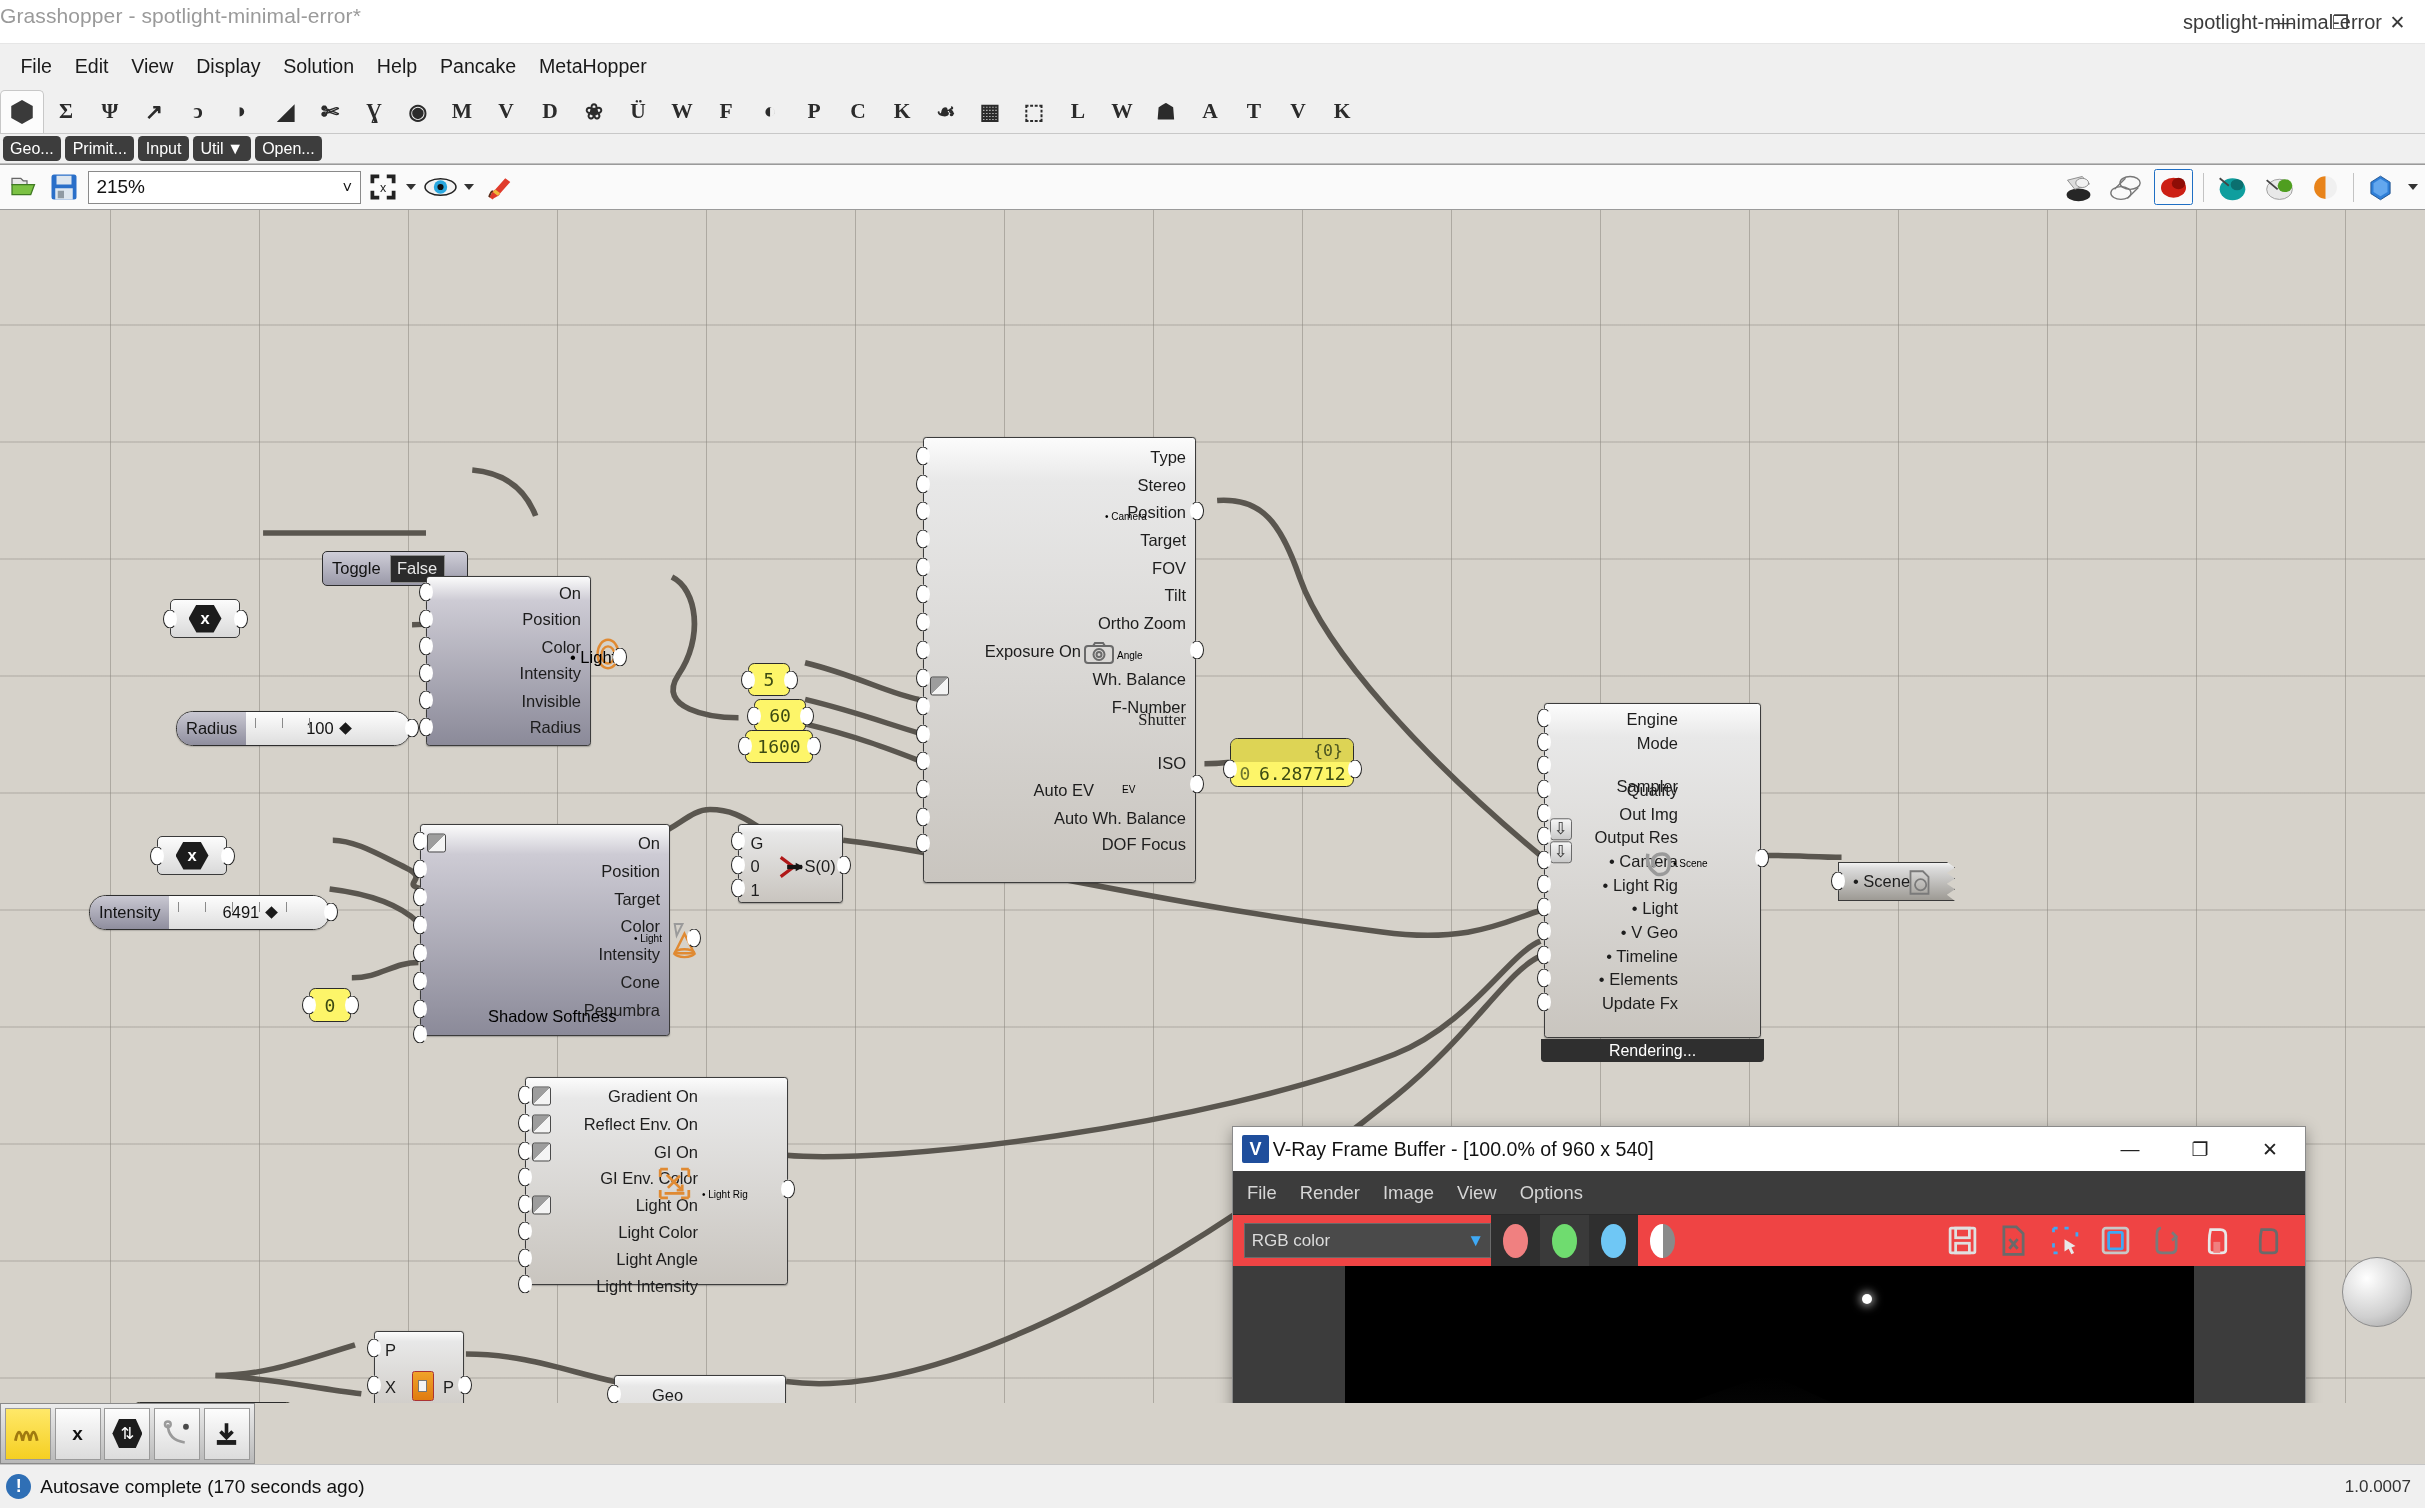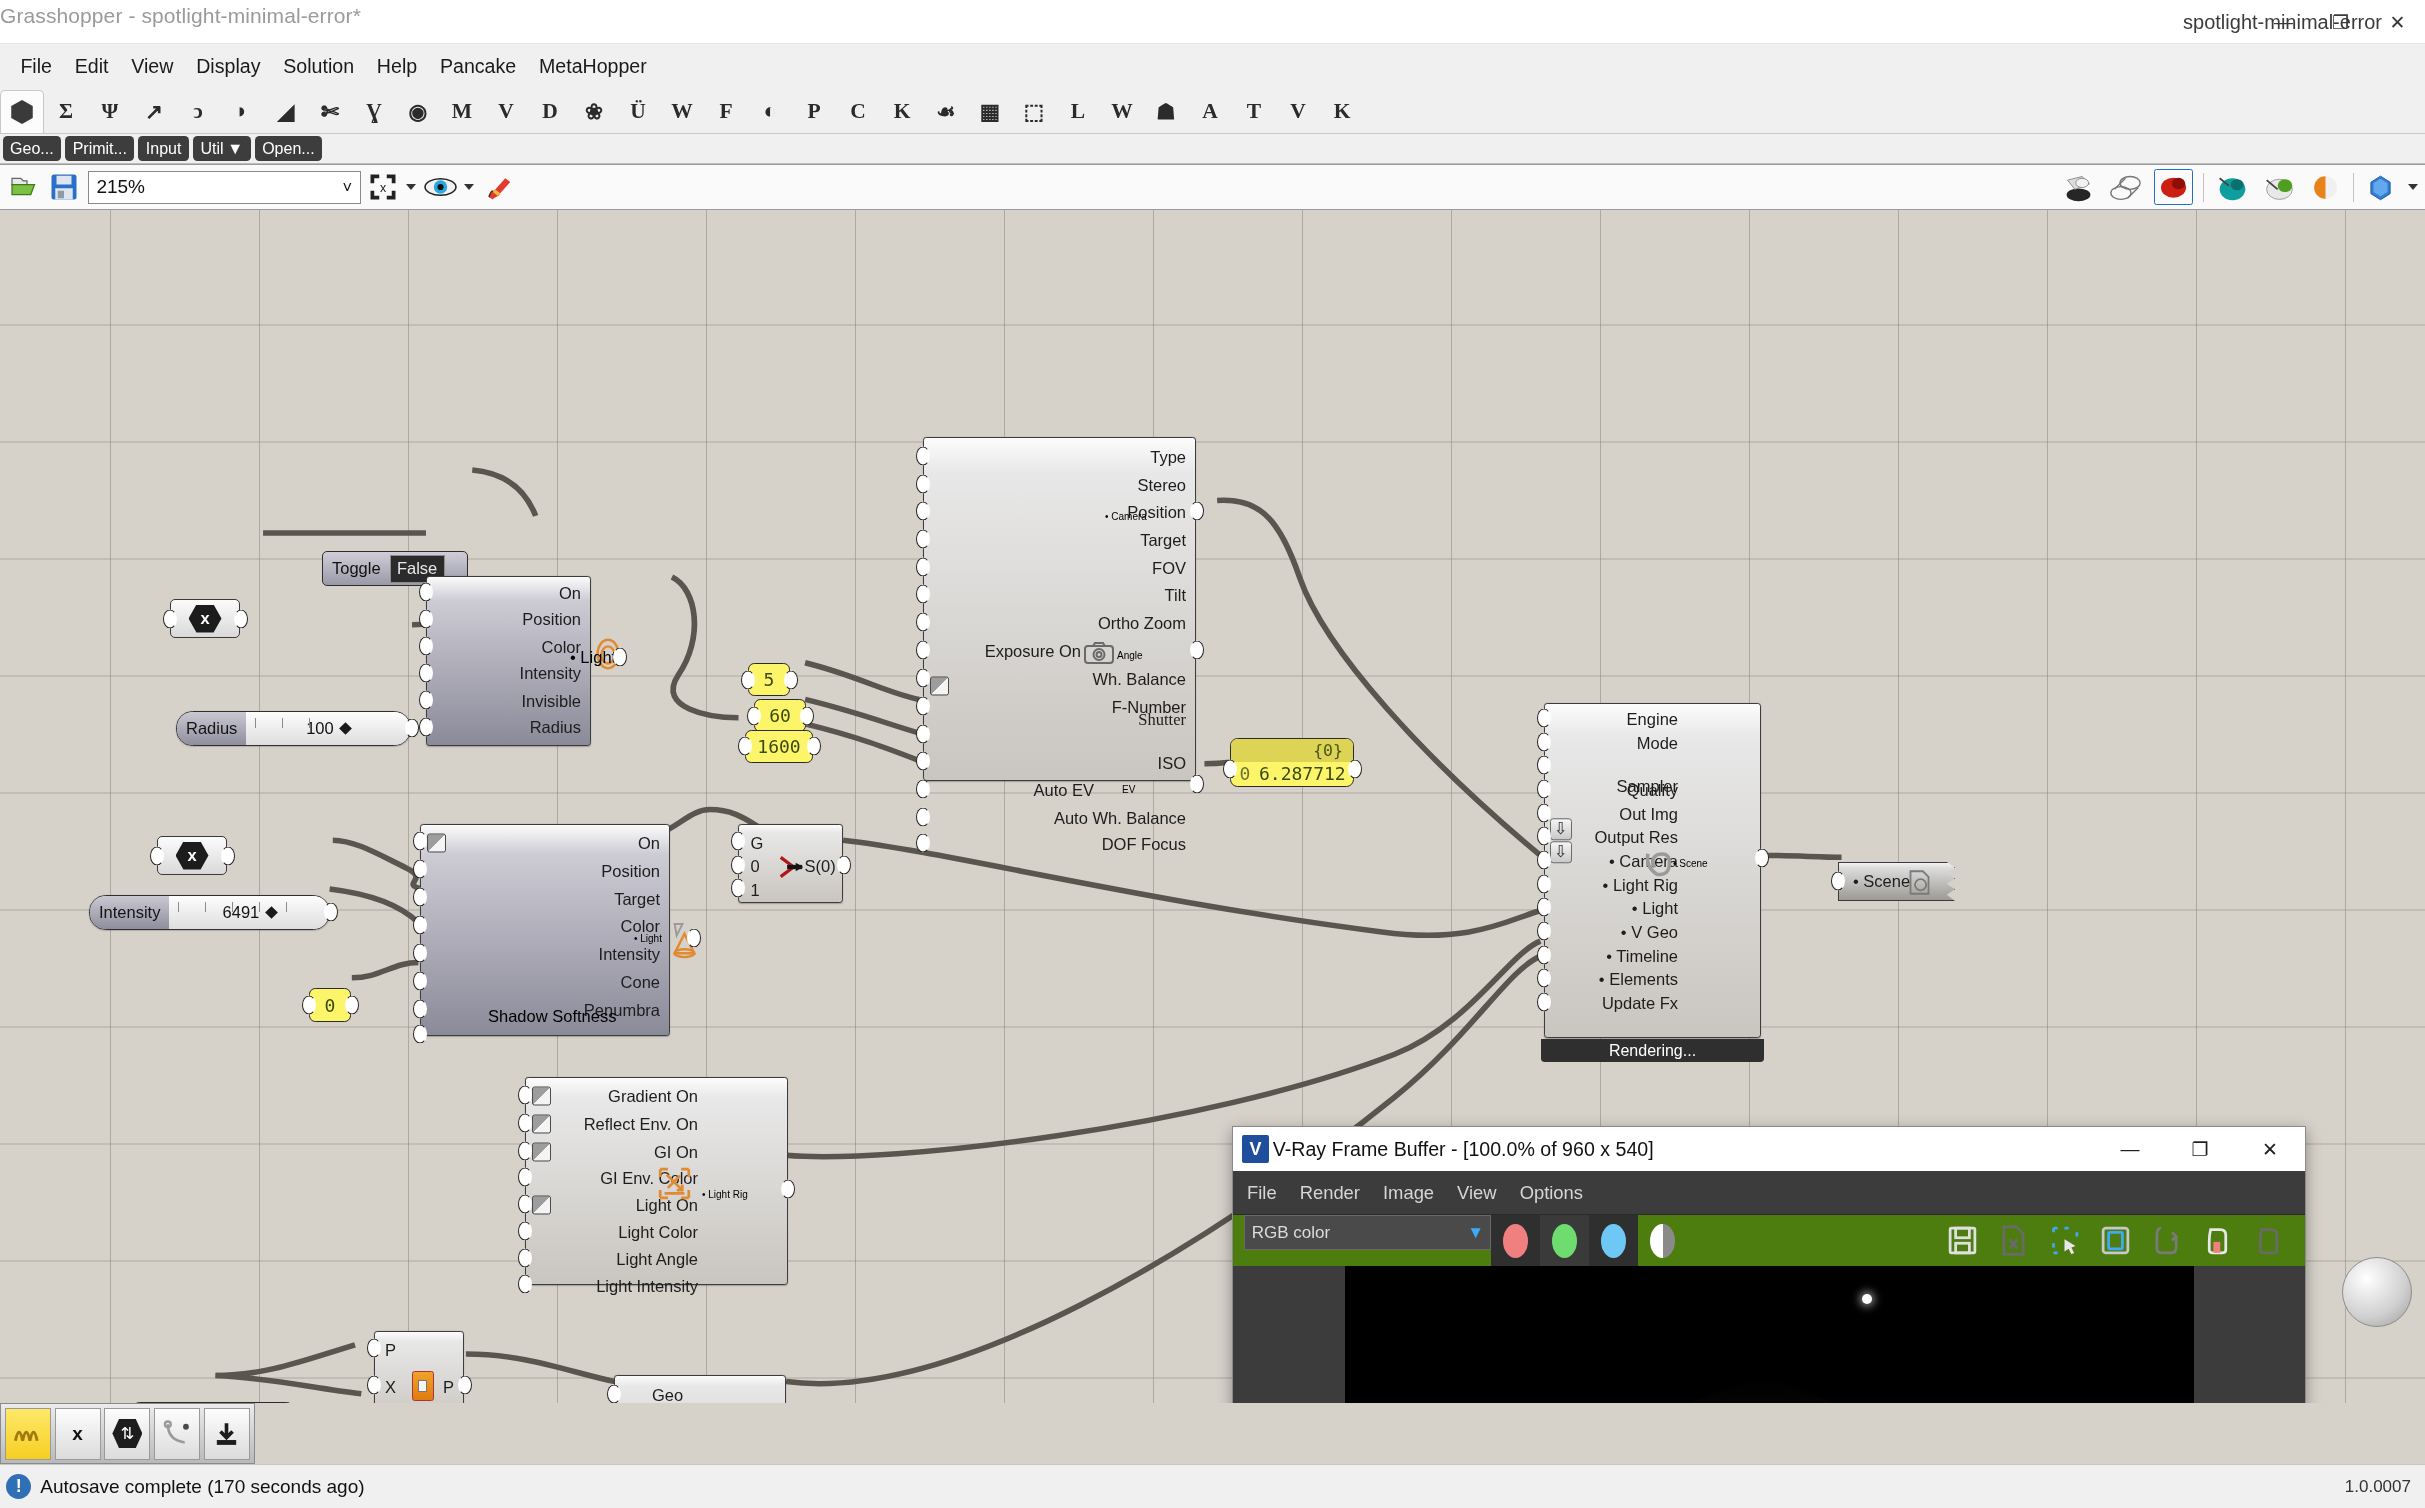--- a/index.html
+++ b/index.html
@@ -159,21 +159,21 @@
   .vfb-logo { width:27px;height:28px;background:#1f4e9c;color:#fff;display:flex;
               align-items:center;justify-content:center;font-size:18px;font-weight:bold;
               border-radius:1.9px; margin-right:3.8px;}
   .vfb-title .t { font-size:19.6px; color:#111; white-space:nowrap; }
   .vfb-wbtns { margin-left:auto; display:flex; }
   .vfb-wbtn { width:70px;height:44px;display:flex;align-items:center;justify-content:center;
               font-size:19px;color:#222;}
   .vfb-menu { height:44px; background:#3c3c3c; display:flex; align-items:center;
               padding-left:14px; gap:23px; flex:none; border-bottom:0.6px solid #2a2a2a;}
   .vfb-menu span { color:#d6d6d6; font-size:18.4px; }
-  .vfb-tools { height:51px; background:#4d7c0f; display:flex; 
+  .vfb-tools { height:51px; background:#ef4444; display:flex; align-items:center;
                padding:0 11.4px; gap:0; flex:none; }
   .vfb-select { width:247px;height:35px;background:#4a4a4a;border:0.6px solid #6a6a6a;
                 color:#dcdcdc;font-size:17px;display:flex;align-items:center;
                 padding:0 6.3px;justify-content:space-between;}
   .chanbtn { width:49px;height:51px;display:flex;align-items:center;justify-content:center;}
   .chandot { width:25px;height:34px;border-radius:50%; }
   .vfb-tools .spacer { flex:1; }
   .tico { width:51px;height:51px;display:flex;align-items:center;justify-content:center;}
   .vfb-canvas { flex:1; background:#3c3c3c; display:flex; align-items:center; justify-content:center;
                 position:relative; }
@@ -536,21 +536,21 @@
     <div class="port out" style="left:791px; top:470px;"></div>
 
     <div class="ypanel" style="left:754px; top:489px; width:52px; height:33px;">60</div>
     <div class="port in" style="left:754px; top:506px;"></div>
     <div class="port out" style="left:807px; top:506px;"></div>
 
     <div class="ypanel" style="left:745px; top:520px; width:68px; height:33px;">1600</div>
     <div class="port in" style="left:745px; top:536px;"></div>
     <div class="port out" style="left:814px; top:536px;"></div>
 
-    <div class="node grey" style="left:923px; top:227px; width:273px; height:344px;">
+    <div class="node grey" style="left:923px; top:227px; width:273px; height:446px;">
       <div class="chk" style="left:6.3px; top:248px;"></div>
       <div class="row" style="top:19px;">Type</div>
       <div class="row" style="top:47px;">Stereo</div>
       <div class="row" style="top:74px;">Position</div>
       <div class="row" style="top:102px;">Target</div>
       <div class="row" style="top:130px;">FOV</div>
       <div class="row" style="top:157px;">Tilt</div>
       <div class="row" style="top:185px;">Ortho Zoom</div>
       <div class="row" style="top:213px; right:114px;">Exposure On</div>
       <div class="row" style="top:241px;">Wh. Balance</div>

